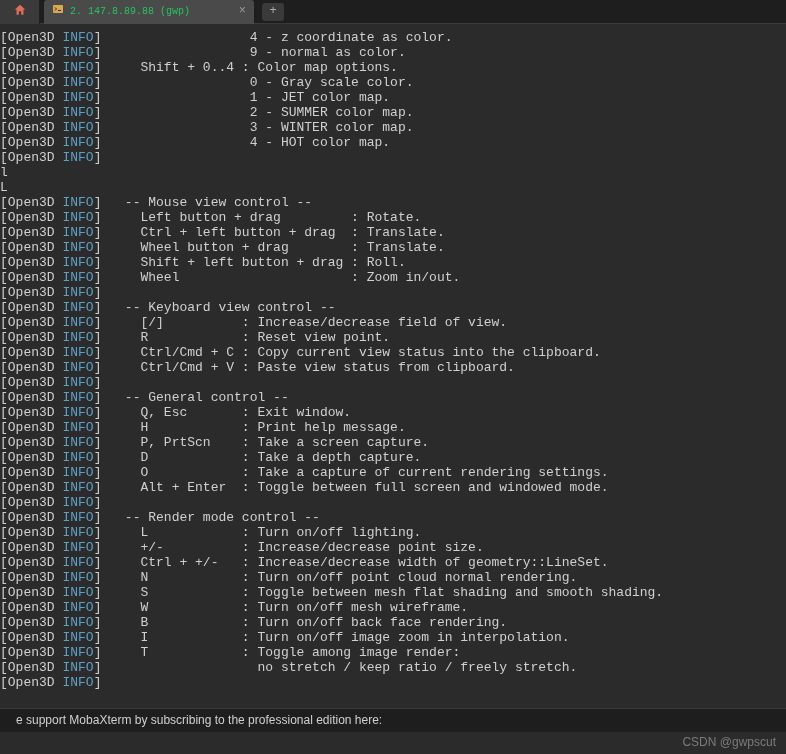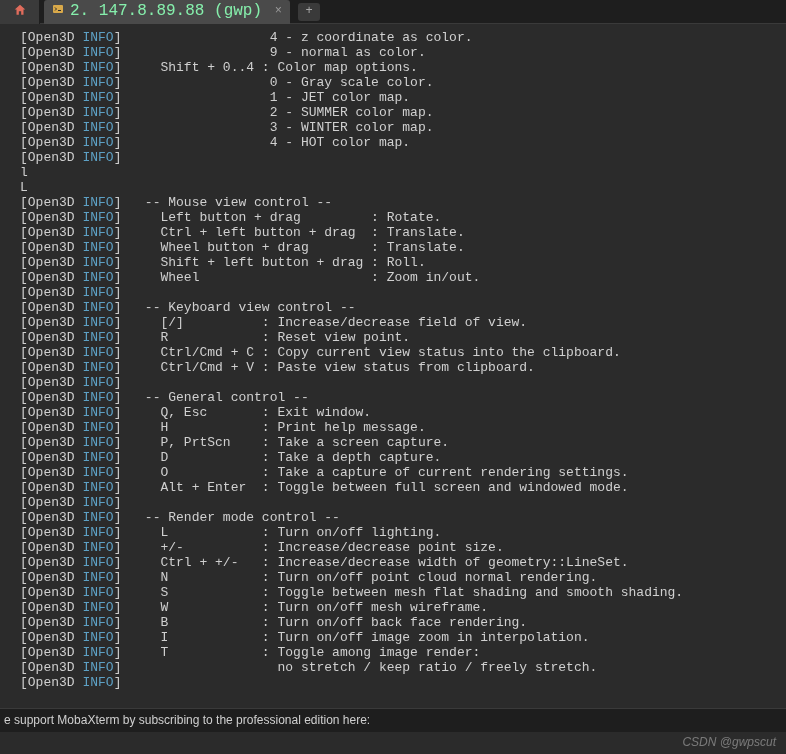--- a/index.html
+++ b/index.html
@@ -30,61 +30,60 @@
     height:24px;
     background:#4a4a4a;
     display:flex; align-items:center;
     padding:0 28px 0 8px;
     position:relative;
     border-radius:3px 3px 0 0;
     margin-left:4px;
     min-width:210px;
   }
   .tab-icon { font-size:11px; margin-right:6px; color:#d9a94a; }
-  .tab-title { font-size:16px; color:#86efac; }
+  .tab-title { font-size:10px; color:#22c55e; }
   .tab-close { position:absolute; right:8px; color:#999; font-size:12px; }
   .newtab {
     width:22px; height:18px;
     margin-left:8px;
     background:#3a3a3a;
     border-radius:3px;
     display:flex; align-items:center; justify-content:center;
     color:#aaa; font-size:12px;
   }
   
   .term {
-    padding:6px 0 0 20px;
+    padding:6px 0 0 0;
     white-space:pre;
     color:#d0d0d0;
     height:700px;
     overflow:hidden;
   }
   .line { white-space:pre; }
   .bracket { color:#d0d0d0; }
   .open3d { color:#d0d0d0; }
   .info   { color:#5da0c4; }
   .body   { color:#d0d0d0; }
   
   .footer {
     position:absolute; bottom:22px; left:0; width:786px;
     height:24px;
     background:#1e1e1e;
     display:flex; align-items:center;
-    padding-left:4px;
+    padding-left:16px;
     font-family:Arial,Helvetica,sans-serif;
     font-size:12px;
     color:#d0d0d0;
     border-top:1px solid #3a3a3a;
   }
   .footer a { color:#4aa3e0; text-decoration:none; margin-left:4px; }
   .watermark {
     position:absolute; bottom:4px; right:10px;
     font-family:Arial,sans-serif; font-size:12px;
     color:rgba(200,200,200,0.5);
-    font-style:italic;
   }
 </style>
 </head>
 <body>
 
 <div class="tabbar">
   <div class="home-tab">
     <span class="home-icon">
       <svg width="14" height="14" viewBox="0 0 24 24">
           <path fill="#e06c5c" d="M12 3l9 8h-3v9h-4v-6h-4v6H6v-9H3z"></path>

